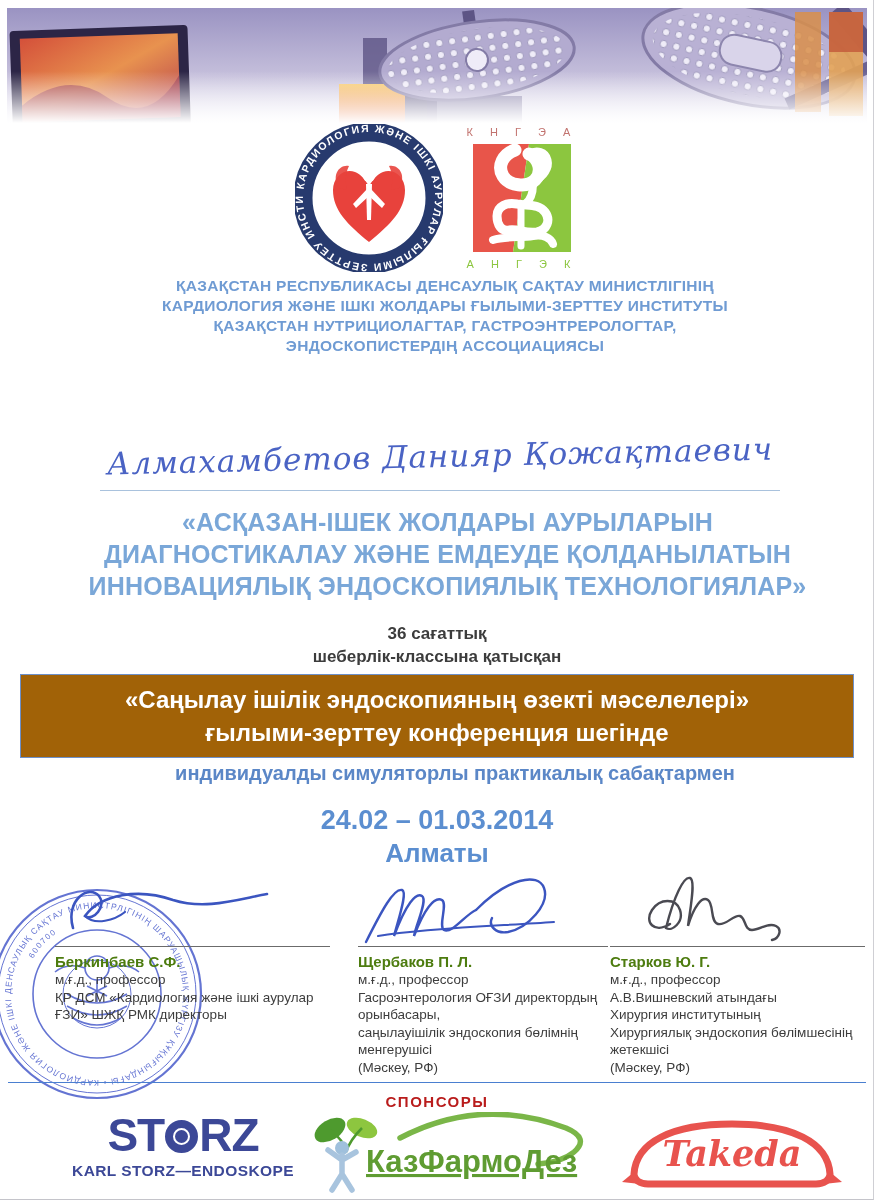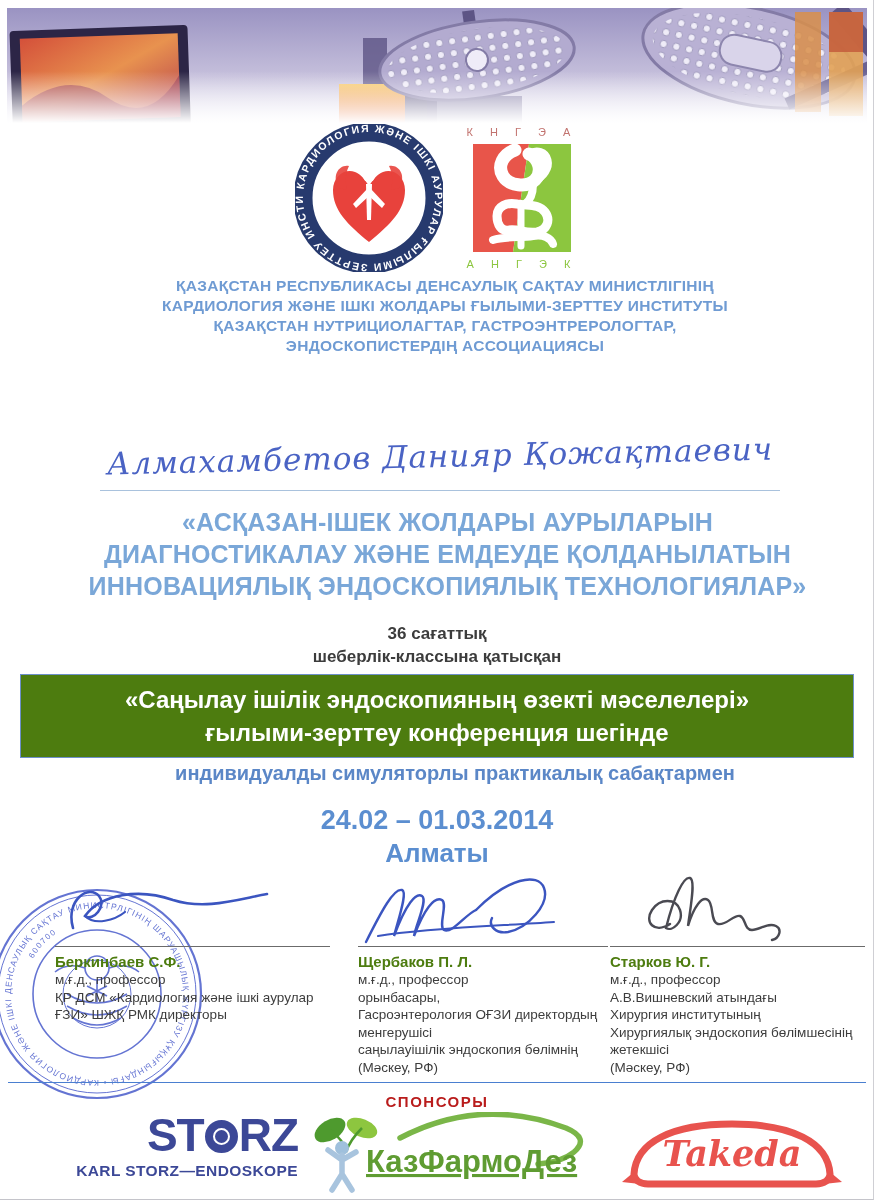--- a/index.html
+++ b/index.html
@@ -38,21 +38,21 @@
   .title-block { position:absolute; left:0; top:506px; width:874px; text-align:center;padding-left:21px; }
   .title-line { font-size:25px; font-weight:bold; color:#7aa7d8;
     line-height:32px; letter-spacing:.2px; }
 
   
   .hours-block { position:absolute; left:0; top:622px; width:874px; text-align:center; }
   .hours-line { font-size:17px; font-weight:bold; color:#3c3c3c; line-height:23px; }
 
   
   .banner { position:absolute; left:20px; top:674px; width:834px; height:84px;
-    background:#4d7c0f; display:flex; flex-direction:column;
+    background:#a16207; display:flex; flex-direction:column;
     justify-content:center; text-align:center;
     box-shadow:0 0 0 1px #6d90c9 inset; }
   .banner-line { color:#ffffff; font-weight:bold; font-size:24px; line-height:33px; }
 
   
   .subtitle-block { position:absolute; left:0; top:762px; width:874px; text-align:center;padding-left:36px; }
   .subtitle-line { font-size:20px; font-weight:bold; color:#5b87c7; }
 
   
   .dates-block { position:absolute; left:0; top:804px; width:874px; text-align:center; }
@@ -72,21 +72,21 @@
   .stamp { position:absolute; left:-15px; top:12px; width:225px; height:225px;
     opacity:.82; pointer-events:none; }
 
   
   .divider { position:absolute; left:8px; top:1082px; width:858px;
     border-top:1.5px solid #4a7fd0; }
   .sponsors-label { position:absolute; left:0; top:1093px; width:874px;
     text-align:center; font-size:15px; font-weight:bold; letter-spacing:1.5px;
     color:#b91c1c; }
   .sponsor-storz { position:absolute; left:68px; top:1112px; width:230px;
-    text-align:right; color:#3c4897; }
+    text-align:center; color:#3c4897; }
   .storz-word { font-size:46px; font-weight:900; letter-spacing:-1px;
     line-height:46px; white-space:nowrap; }
   .storz-bull { display:inline-block; width:33px; height:33px;
     border:8px solid #3c4897; border-radius:50%; position:relative;
     vertical-align:baseline; margin:0 1px -2px 1px; }
   .storz-bull::after { content:""; position:absolute; left:50%; top:50%;
     width:13px; height:13px; margin:-6.5px 0 0 -6.5px; border-radius:50%;
     background:#3c4897; }
   .storz-sub { font-size:15.5px; font-weight:bold; letter-spacing:.4px;
     margin-top:4px; white-space:nowrap; }
@@ -295,24 +295,24 @@
       <div class="sig-scribble">
         <svg width="240" height="76" viewBox="0 0 240 76">
           <path d="M8,72 C24,40 36,18 44,20 C50,22 40,50 36,66 C48,34 58,22 64,26 C70,30 58,54 56,66 C66,40 76,26 84,30 C90,34 80,56 86,60 C94,64 108,44 118,40" fill="none" stroke="#3b55c0" stroke-width="2.4" stroke-linecap="round"></path>
           <path d="M118,40 C150,8 180,2 186,18 C192,34 170,58 150,62 C138,64 130,56 134,48" fill="none" stroke="#3b55c0" stroke-width="2.4" stroke-linecap="round"></path>
           <path d="M20,66 C70,58 140,56 196,52" fill="none" stroke="#3b55c0" stroke-width="2" stroke-linecap="round"></path>
         </svg>
       </div>
       <div class="sig-hr"></div>
       <div class="sig-name">Щербаков П. Л.</div>
       <div class="sig-line">м.ғ.д., профессор</div>
+      <div class="sig-line">Гасроэнтерология ОҒЗИ директордың</div>
       <div class="sig-line">орынбасары,</div>
-      <div class="sig-line">Гасроэнтерология ОҒЗИ директордың</div>
+      <div class="sig-line">саңылауішілік эндоскопия бөлімнің</div>
       <div class="sig-line">менгерушісі</div>
-      <div class="sig-line">саңылауішілік эндоскопия бөлімнің</div>
       <div class="sig-line">(Мәскеу, РФ)</div>
     </div>
 
     <div class="sig-col c2">
       <div class="sig-scribble">
         <svg width="250" height="76" viewBox="0 0 250 76">
           <path d="M60,54 C44,64 34,52 42,40 C50,28 66,28 70,40 C74,52 62,62 56,58 C64,26 74,6 80,8 C86,10 80,40 78,56 C84,36 92,26 98,30 C104,34 100,52 108,54 C116,56 124,44 130,46 C136,48 134,60 142,60 C150,60 158,52 166,56 C172,59 170,68 162,70" fill="none" stroke="#4a4a52" stroke-width="2.4" stroke-linecap="round"></path>
         </svg>
       </div>
       <div class="sig-hr"></div>

